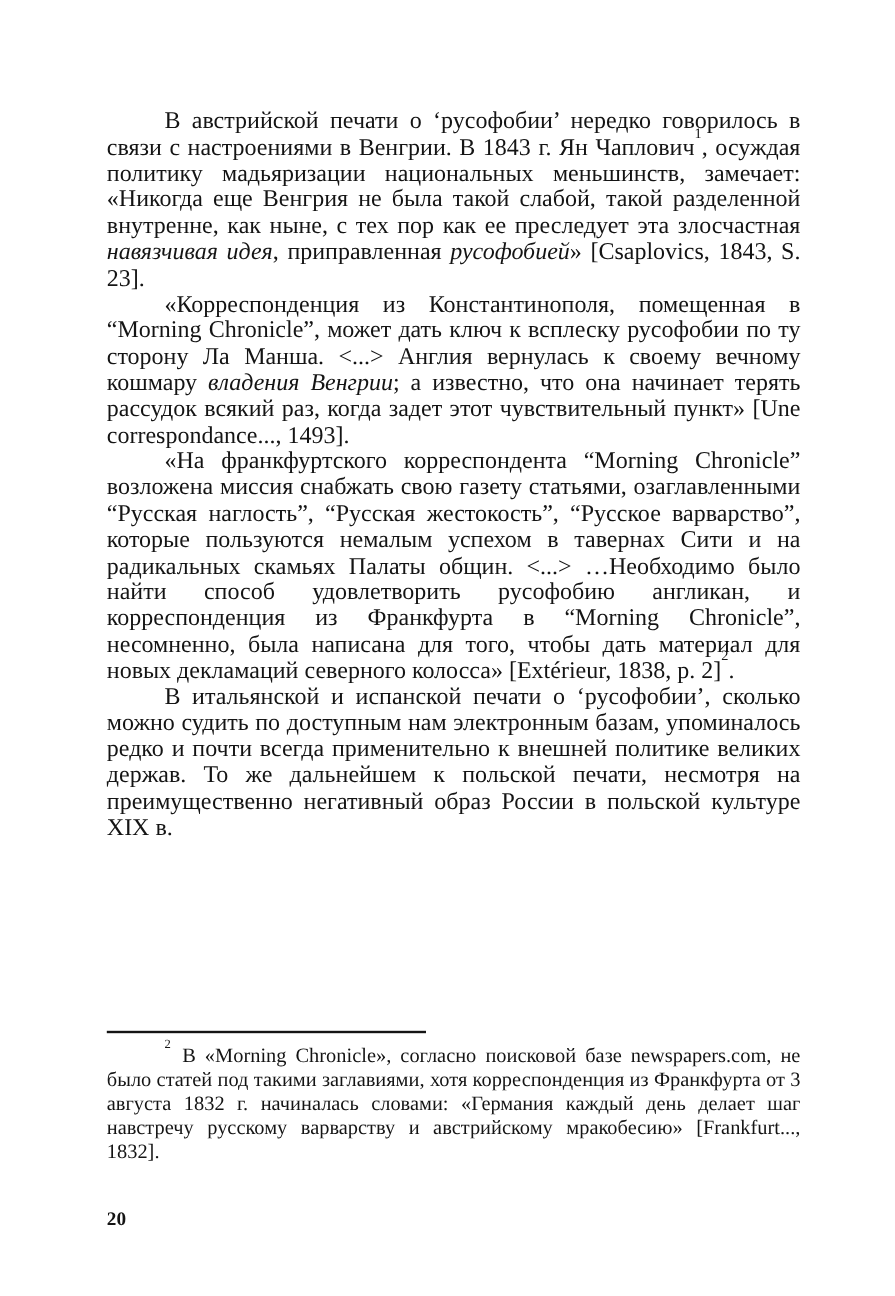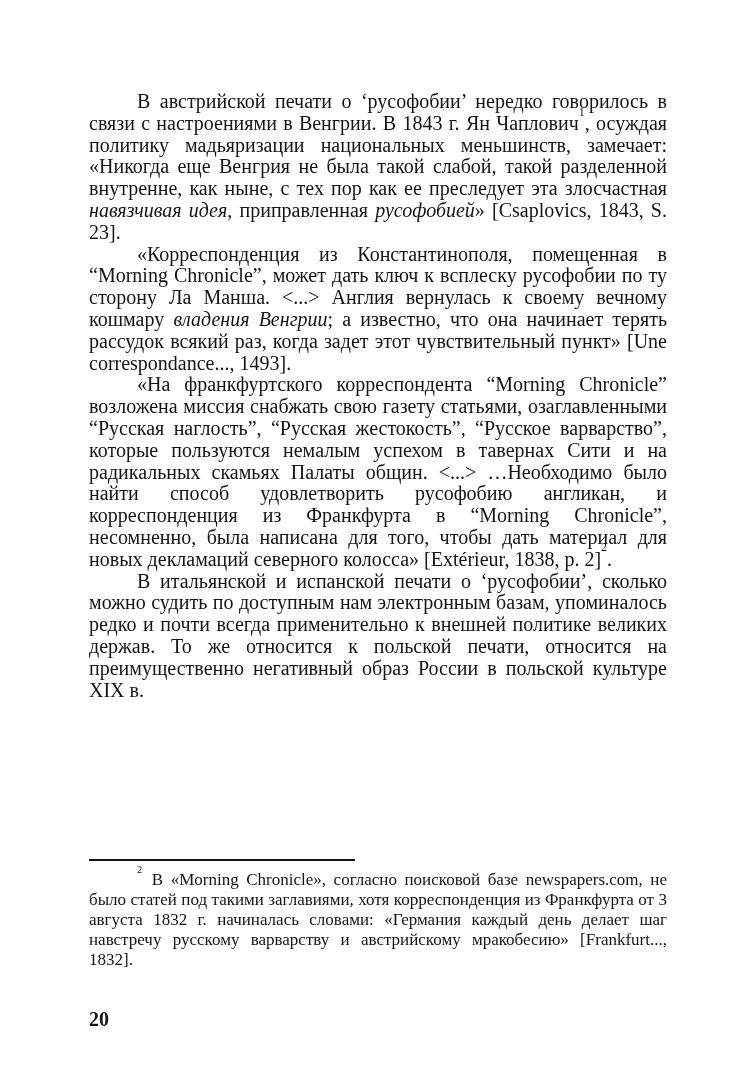--- a/index.html
+++ b/index.html
@@ -70,34 +70,34 @@
   }
   .footnote-list .sup {
     font-size: 10.5px;
     top: -0.5em;
     margin-right: 2px;
   }
   .page-number {
     position: absolute;
     left: 89px;
     top: 1008px;
-    font-size: 20px;
+    font-size: 16px;
     font-weight: bold;
   }
 </style>
 </head>
 <body>
 
 <div class="page">
 
   <main class="body-text">
       <p><span>В австрийской печати о ‘русофобии’ нередко говорилось в связи с настроениями в Венгрии. В 1843 г. Ян Чаплович</span><sup class="sup">1</sup><span>, осуждая политику мадьяризации национальных меньшинств, замечает: «Никогда еще Венгрия не была такой слабой, такой разделенной внутренне, как ныне, с тех пор как ее преследует эта злосчастная </span><em>навязчивая идея</em><span>, приправленная </span><em>русофобией</em><span>» [Csaplovics, 1843, S. 23].</span></p>
       <p><span>«Корреспонденция из Константинополя, помещенная в “Morning Chronicle”, может дать ключ к всплеску русофобии по ту сторону Ла Манша. &lt;...&gt; Англия вернулась к своему вечному кошмару </span><em>владения Венгрии</em><span>; а известно, что она начинает терять рассудок всякий раз, когда задет этот чувствительный пункт» [Une correspondance..., 1493].</span></p>
       <p><span>«На франкфуртского корреспондента “Morning Chronicle” возложена миссия снабжать свою газету статьями, озаглавленными “Русская наглость”, “Русская жестокость”, “Русское варварство”, которые пользуются немалым успехом в тавернах Сити и на радикальных скамьях Палаты общин. &lt;...&gt; …Необходимо было найти способ удовлетворить русофобию англикан, и корреспонденция из Франкфурта в “Morning Chronicle”, несомненно, была написана для того, чтобы дать материал для новых декламаций северного колосса» [Extérieur, 1838, p. 2]</span><sup class="sup">2</sup><span>.</span></p>
-      <p><span>В итальянской и испанской печати о ‘русофобии’, сколько можно судить по доступным нам электронным базам, упоминалось редко и почти всегда применительно к внешней политике великих держав. То же относится к польской печати, относится на преимущественно негативный образ России в польской культуре XIX в.</span></p>
+      <p><span>В итальянской и испанской печати о ‘русофобии’, сколько можно судить по доступным нам электронным базам, упоминалось редко и почти всегда применительно к внешней политике великих держав. То же дальнейшем к польской печати, несмотря на преимущественно негативный образ России в польской культуре XIX в.</span></p>
     </main>
 
   <section class="footnotes">
     <div class="footnote-rule"></div>
     <div class="footnote-list">
         <p><sup class="sup">2</sup><span> В «Morning Chronicle», согласно поисковой базе newspapers.com, не было статей под такими заглавиями, хотя корреспонденция из Франкфурта от 3 августа 1832 г. начиналась словами: «Германия каждый день делает шаг навстречу русскому варварству и австрийскому мракобесию» [Frankfurt..., 1832].</span></p>
       </div>
   </section>
 
   <div class="page-number">20</div>

